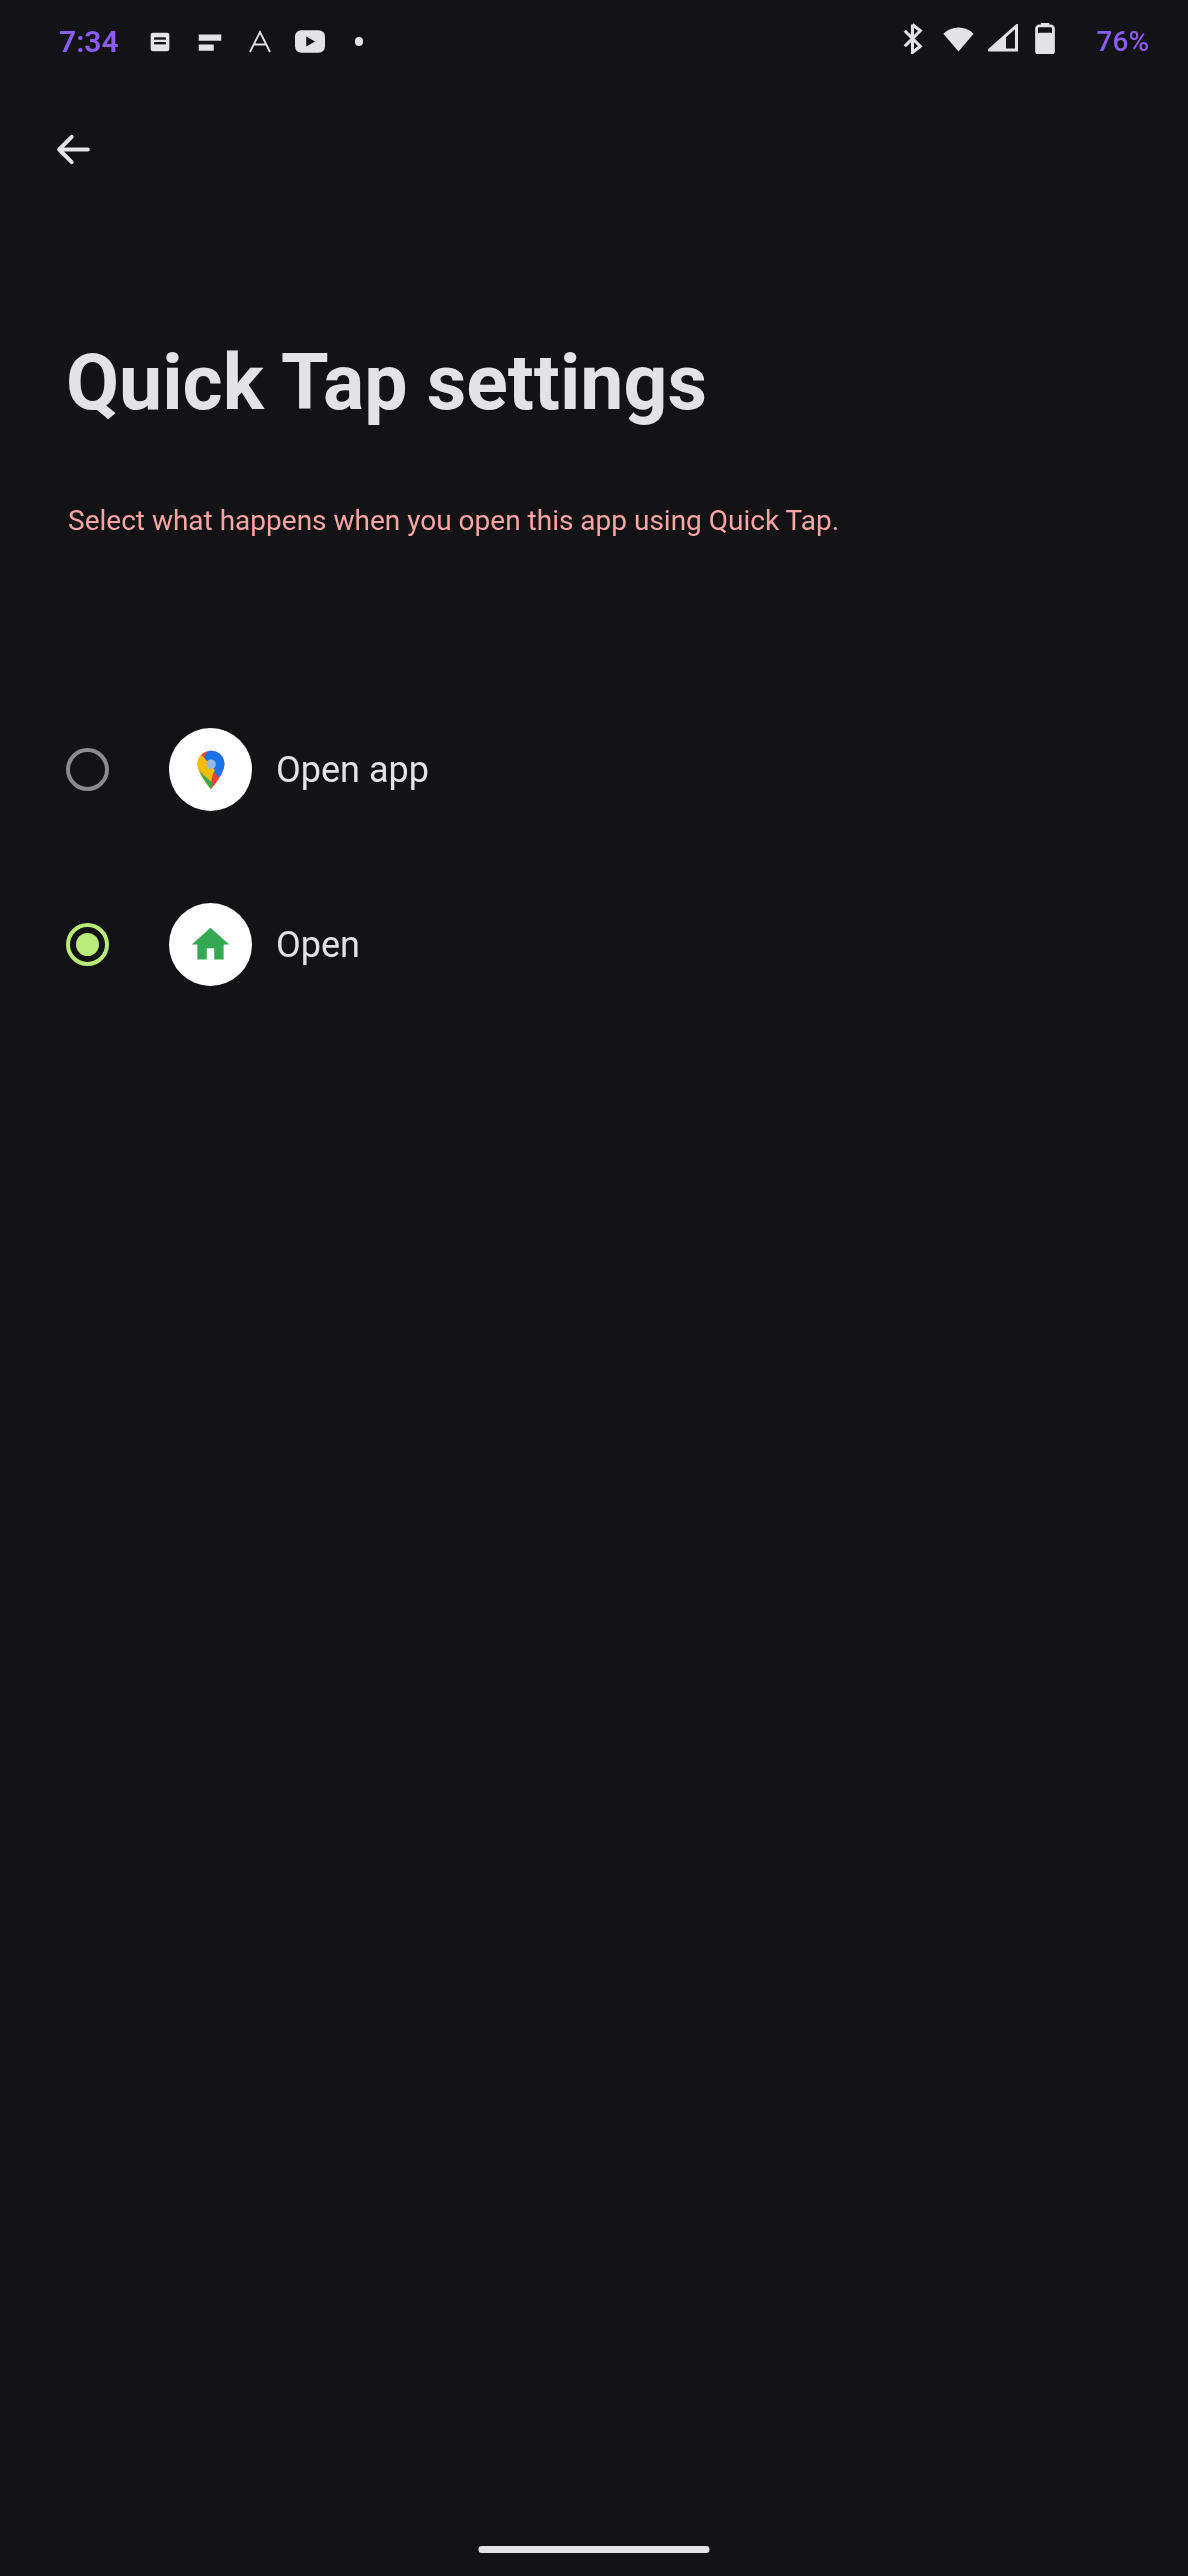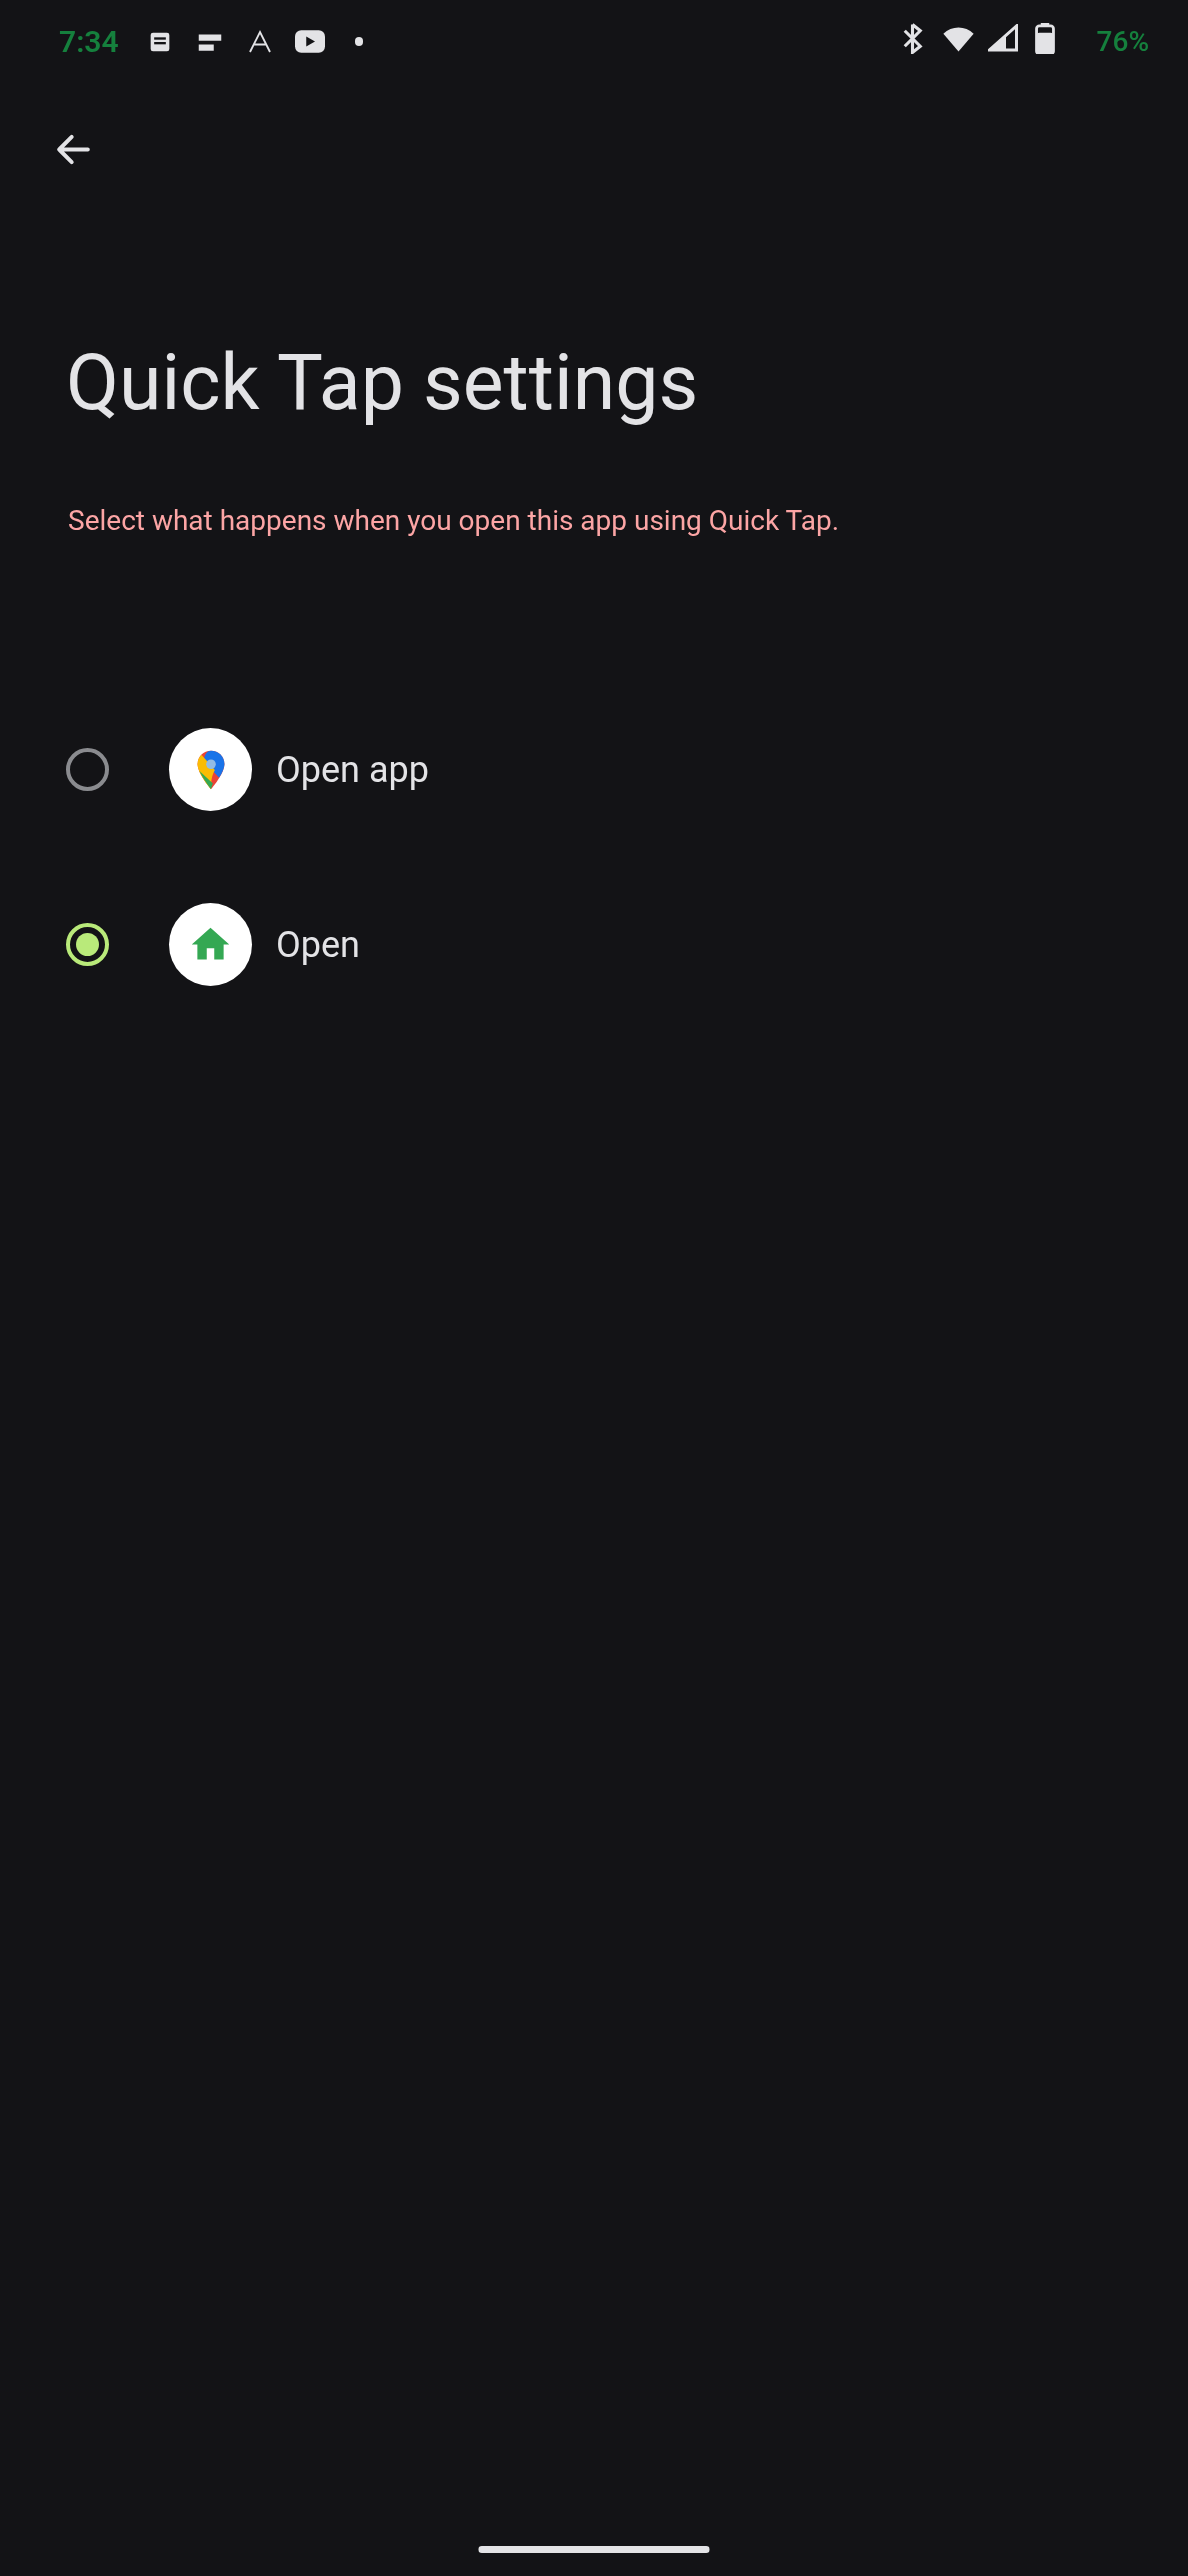--- a/index.html
+++ b/index.html
@@ -16,21 +16,21 @@
       overflow: hidden;
     }
     .status-bar {
       height: 83px;
       display: flex;
       justify-content: space-between;
       align-items: center;
       padding: 0 40px 0 59px;
       font-size: 30px;
       font-weight: 500;
-      color: #15803d;
+      color: #8b5cf6;
     }
     .status-left {
       display: flex;
       align-items: center;
       gap: 20px;
     }
     .status-right {
       display: flex;
       align-items: center;
       gap: 10px;
@@ -70,21 +70,21 @@
       width: 53px;
       height: 53px;
       display: flex;
       align-items: center;
       justify-content: center;
       border-radius: 50%;
       margin-left: 6.6px;
     }
     .page-title {
       font-size: 77px;
-      font-weight: 400;
+      font-weight: 700;
       color: #e3e3e6;
       padding: 140px 66px 0 66px;
       line-height: 1.15;
     }
     .subtitle {
       font-size: 28px;
       font-weight: 400;
       color: #fca5a5;
       padding: 73px 66px 0 68px;
       line-height: 1.5;

